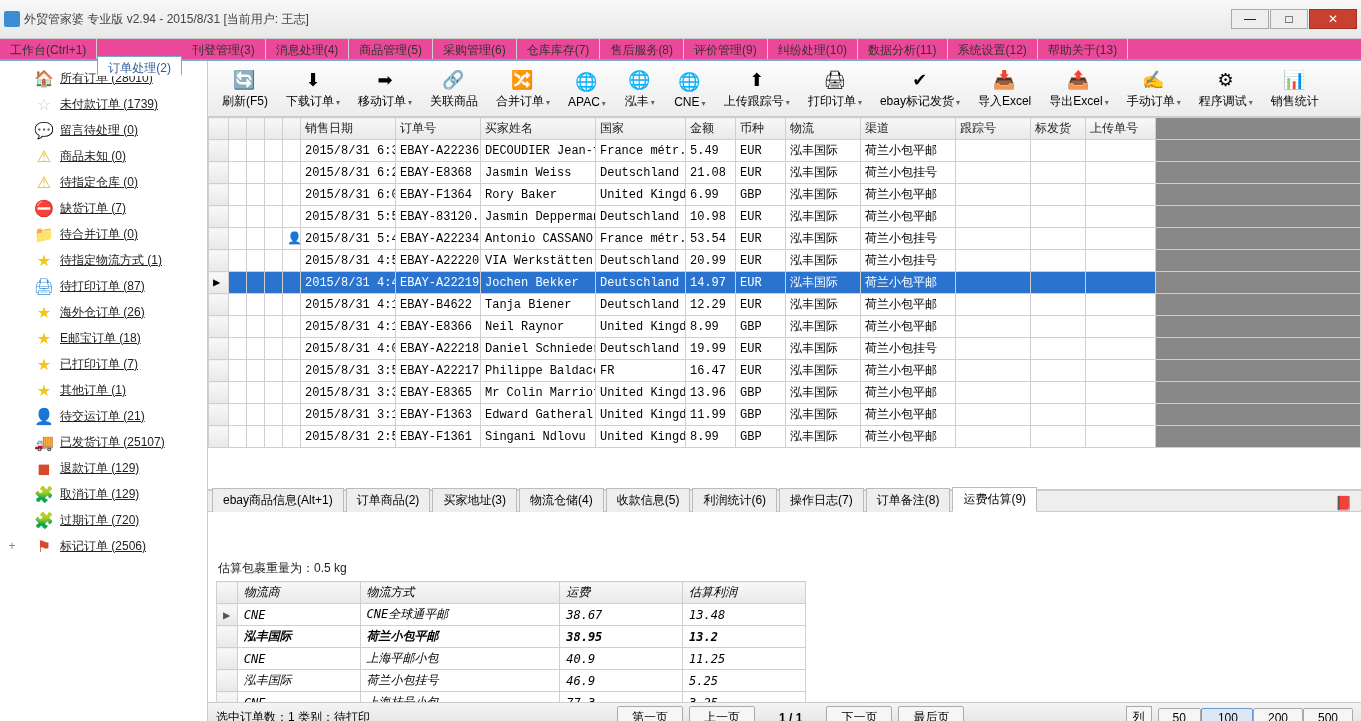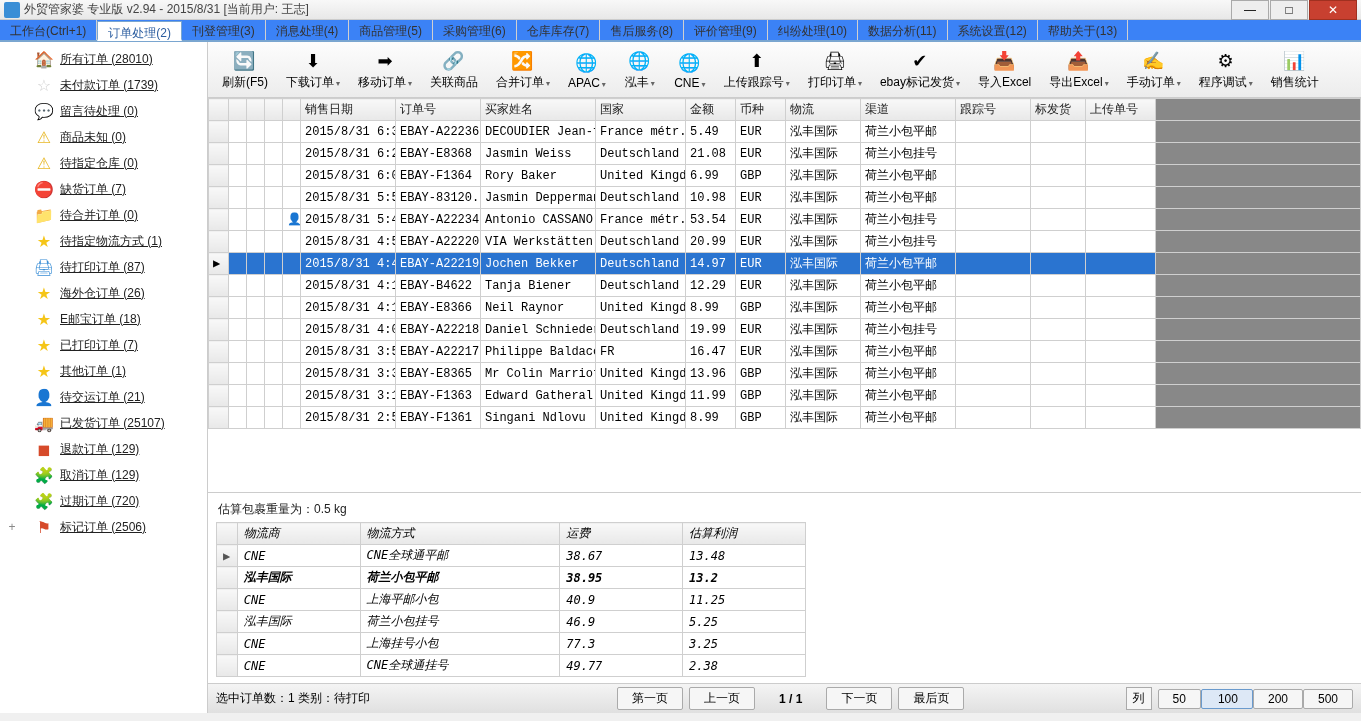--- a/index.html
+++ b/index.html
@@ -1,29 +1,29 @@
 <!DOCTYPE html>
 <html><head>
 <meta charset="utf-8">
 <style>
 * { margin: 0; padding: 0; box-sizing: border-box; font-family: "Microsoft YaHei", SimSun, sans-serif; font-size: 12px; }
 body { background: #f0f0f0; width: 1361px; height: 721px; overflow: hidden; user-select: none; }
 
 
-.titlebar { height: 20px; background: linear-gradient(#f8f8f8,#e8e8e8); border-bottom: 1px solid #ccc; display: flex; align-items: center; padding: 0 4px; }
+.titlebar { height: 39px; background: linear-gradient(#f8f8f8,#e8e8e8); border-bottom: 1px solid #ccc; display: flex; align-items: center; padding: 0 4px; }
 .titlebar .app-icon { width: 16px; height: 16px; background: #3a8ed6; border-radius: 2px; margin-right: 4px; }
 .titlebar .title-text { flex: 1; color: #444; }
 .titlebar .winbtns { display: flex; gap: 0; }
 .titlebar .winbtn { width: 38px; height: 20px; display: flex; align-items: center; justify-content: center; border: 1px solid #aaa; background: #eee; margin-left:1px;}
 .titlebar .winbtn.close { background: #c84030; color: #fff; border-color:#a03020; width:48px;}
 
 
-.maintabs { height: 22px; background: #3b82f6; display: flex; border-bottom: 2px solid #7aa6d0; }
+.maintabs { height: 22px; background: #ec4899; display: flex; border-bottom: 2px solid #7aa6d0; }
 .maintab { padding: 3px 10px; color: #333; border-right: 1px solid #d0d0d0; cursor: pointer; }
-.maintab.active { background: #fff; border: 1px solid #7aa6d0; border-bottom: 2px solid #fff; position: relative; top: 1px; color:#2a5c9f;}
+.maintab.active { background: #fff; border: 1px solid #7aa6d0; border-bottom: 2px solid #fff; position: relative; top: 17px; color:#2a5c9f;}
 
 
 .workarea { display: flex; height: calc(721px - 28px - 22px); background: #fff; }
 
 
 .sidebar { width: 208px; background: #fff; border-right: 1px solid #ccc; overflow-y: auto; padding: 4px 0; }
 .side-item { display: flex; align-items: center; padding: 3px 8px 3px 34px; cursor: pointer; color:#222;}
 .side-icon { width: 20px; height: 20px; margin-right: 6px; display:inline-flex;align-items:center;justify-content:center;font-size:16px;}
 .side-item .txt { white-space: nowrap; text-decoration: underline; }
 .side-expander{width:12px;display:inline-block;text-align:center;color:#888;margin-left:-28px;margin-right:16px;}
@@ -50,21 +50,21 @@
 .grid-right-pad{background:#888!important;}
 
 
 .subtabs { height: 22px; background: #eee; display: flex; border-top: 1px solid #ccc; border-bottom:1px solid #ccc; align-items:flex-end; padding-left:4px;}
 .subtab { padding: 3px 10px; border: 1px solid #bbb; border-bottom:none; background: #eee; margin-right: 2px; cursor: pointer; position:relative; top:1px;}
 .subtab.active { background: #fff; border-bottom:1px solid #fff;}
 .subtabs .bookico{margin-left:auto;margin-right:8px;font-size:14px;color:#8a5a2a;}
 
 
 .detailarea { height: 190px; background: #fff; overflow:auto; padding:4px 8px;}
-.detail-caption{padding:4px 2px;color:#222;}
+.detail-caption{padding:4px 2px;color:#222;margin-top:40px;}
 .detail-grid{border-collapse:collapse;width:590px;font-style:italic;}
 .detail-grid th,.detail-grid td{border:1px solid #cfcfcf;padding:2px 6px;height:22px;text-align:left;font-family:SimSun,monospace;}
 .detail-grid th{background:linear-gradient(#f8f8f8,#e8e8e8);font-weight:normal;}
 .detail-grid tr.bold td{font-weight:bold;}
 
 
 .footer { height: 30px; background: linear-gradient(#f4f4f4,#e0e0e0); border-top: 1px solid #ccc; display: flex; align-items: center; padding: 0 8px; gap:6px;}
 .footer .pgbtn{border:1px solid #aaa;background:#f6f6f6;padding:2px 14px;cursor:pointer;border-radius:2px;}
 .footer .pgbtn.on{background:#dde8f6;border-color:#6a9acd;padding-left:16px;}
 .footer .spacer{flex:1;}
@@ -555,20 +555,32 @@
               <td>荷兰小包平邮</td>
               <td></td>
               <td></td>
               <td></td>
               <td class="grid-right-pad"></td>
             </tr>
           </tbody>
         </table>
     </div>
 
+    <div class="subtabs" id="subtabs">
+        <div class="subtab">ebay商品信息(Alt+1)</div>
+        <div class="subtab">订单商品(2)</div>
+        <div class="subtab">买家地址(3)</div>
+        <div class="subtab">物流仓储(4)</div>
+        <div class="subtab">收款信息(5)</div>
+        <div class="subtab">利润统计(6)</div>
+        <div class="subtab">操作日志(7)</div>
+        <div class="subtab">订单备注(8)</div>
+        <div class="subtab active">运费估算(9)</div>
+        <span class="bookico">📕</span>
+      </div>
 
     <div class="detailarea">
       <div class="detail-caption">估算包裹重量为：0.5 kg</div>
       <table class="detail-grid" id="detailgrid">
           <colgroup>
             <col style="width:20px">
             <col style="width:120px">
             <col style="width:195px">
             <col style="width:120px">
             <col style="width:120px">

